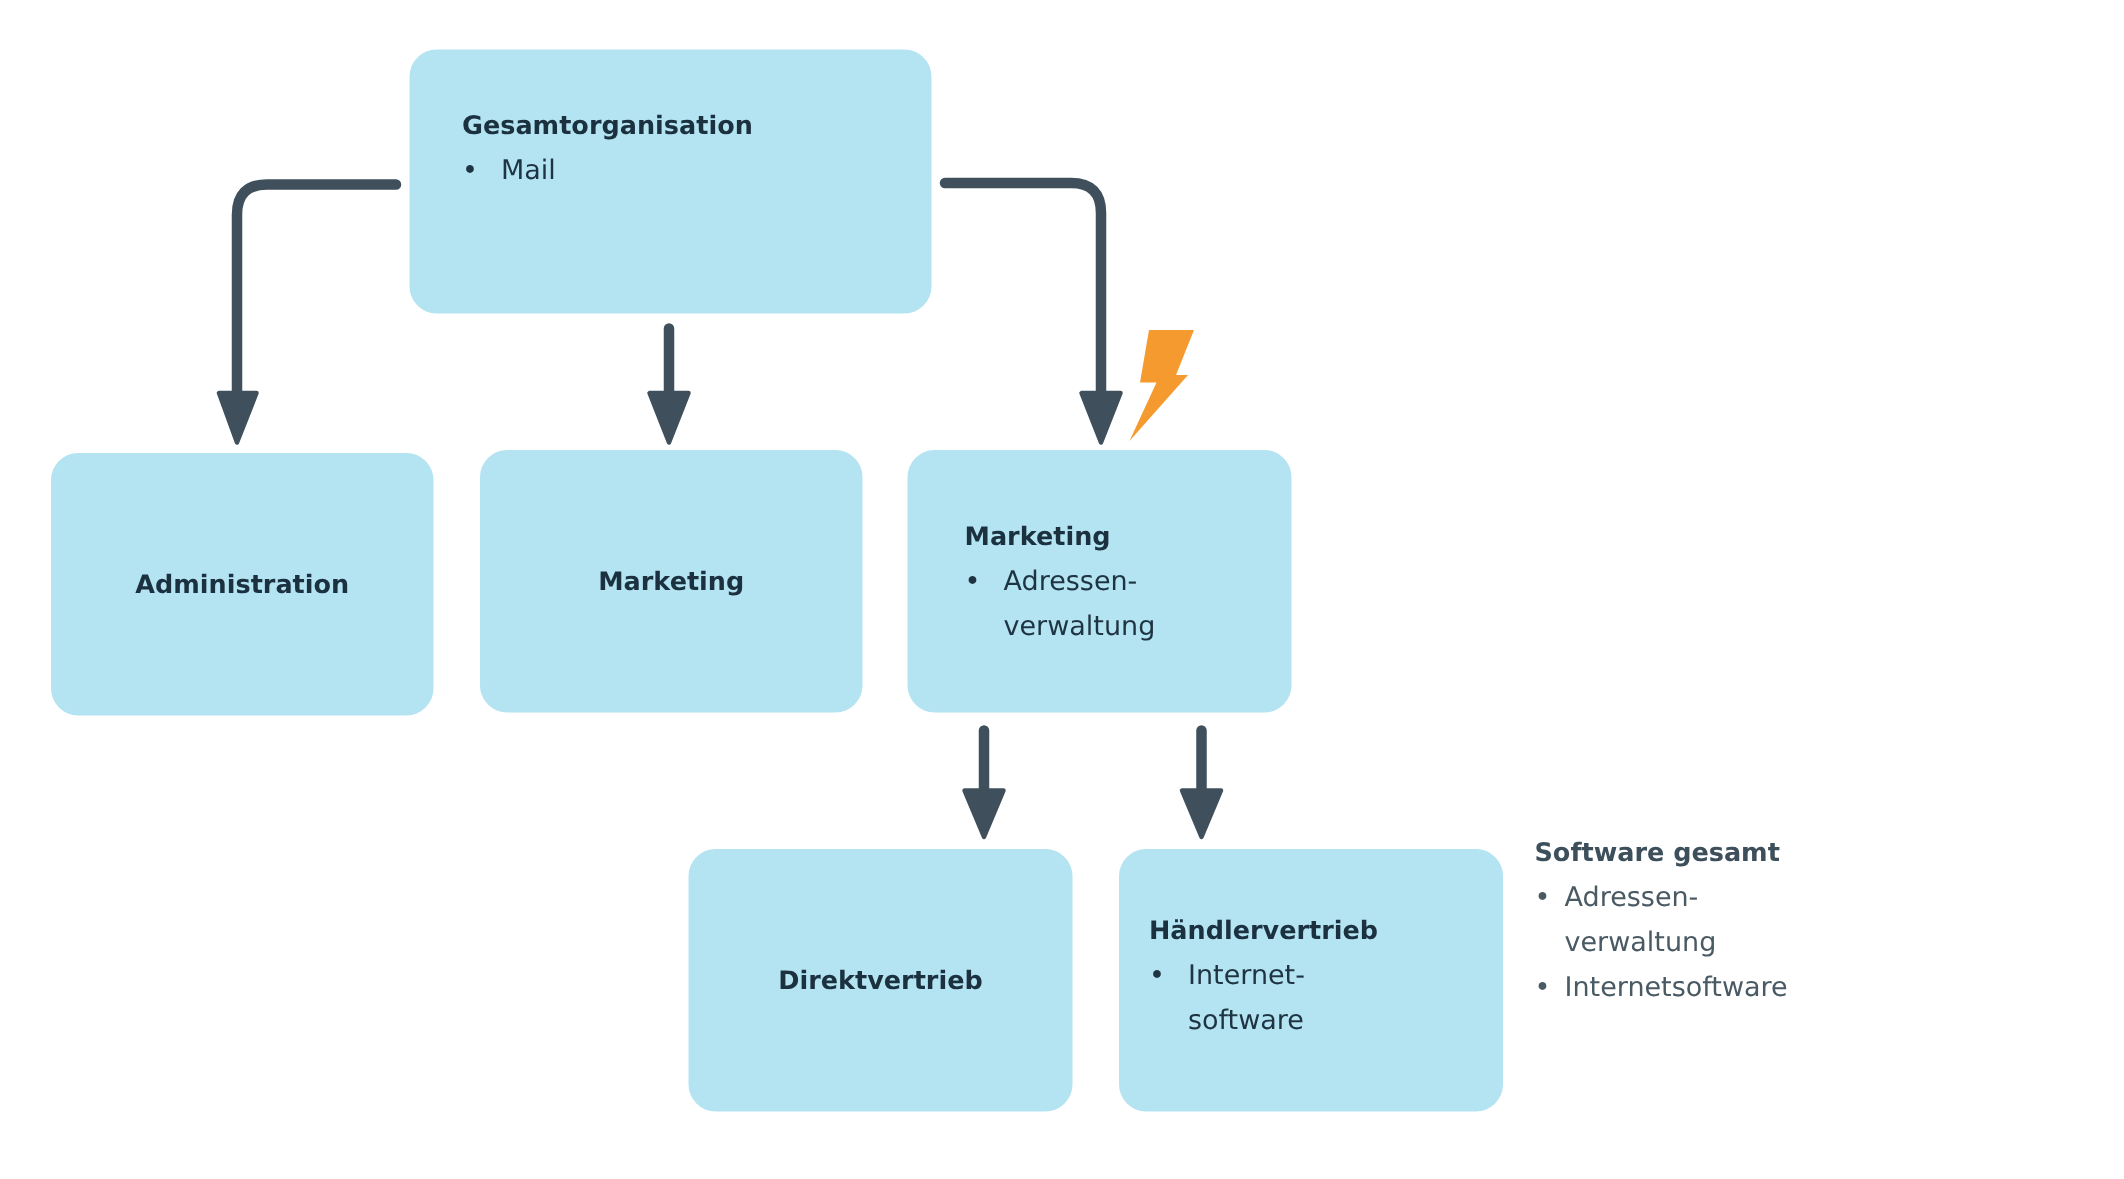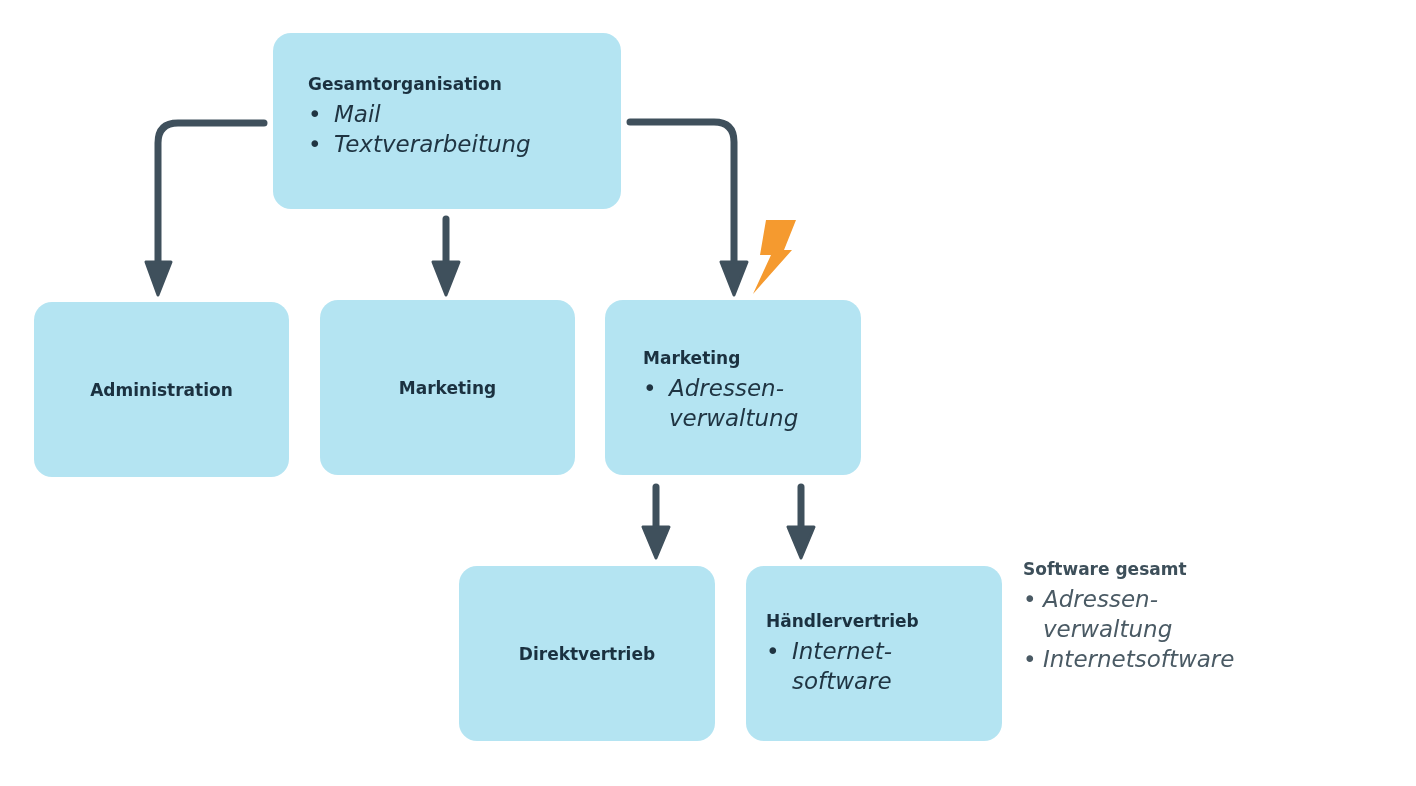--- a/index.html
+++ b/index.html
@@ -1,21 +1,21 @@
 <!DOCTYPE html>
 <html><head>
 <meta charset="utf-8">
 <style>
   html, body { margin:0; padding:0; background:#ffffff; }
   body { width:1416px; height:786px; position:relative; overflow:hidden;
          font-family:"DejaVu Sans", sans-serif; color:#1a2f3d; }
   .box { position:absolute; background:#b4e4f2; border-radius:18px; box-sizing:border-box; }
   .box.center { display:flex; align-items:center; justify-content:center; }
   .title { font-weight:bold; font-size:17px; color:#1b3140; line-height:30px; white-space:nowrap; }
-  .item { font-size:23px; line-height:30px; color:#1f3442; white-space:nowrap;font-style:italic; }
+  .item { font-size:18px; line-height:30px; color:#1f3442; white-space:nowrap; }
   .bullet { display:inline-block; width:26px; }
   .cont { padding-left:26px; }
   #connectors { position:absolute; left:0; top:0; }
   .legend .title { color:#3d4f5a; }
   .legend .item { color:#4a5a64; }
 </style>
 </head>
 <body>
 
 <svg id="connectors" width="1416" height="786">
@@ -32,21 +32,20 @@
     <path d="M721 262 H747 L734 295 Z"></path>
     <path d="M643 527 H669 L656 558 Z"></path>
     <path d="M788 527 H814 L801 558 Z"></path>
   </g>
   <path fill="#f59a2f" d="M766 220 H796 L784 250 H792 L753 294 L771 255 H760 Z"></path>
 </svg>
 
 <div class="box" style="left:273px; top:33px; width:348px; height:176px; padding:36px 0 0 35px;">
   <div class="title">Gesamtorganisation</div>
   <div class="item"><span class="bullet">•</span><span>Mail</span></div>
-  <div class="item"><span class="bullet">•</span><span>Textverarbeitung</span></div>
 </div>
 
 <div class="box center" style="left:34px; top:302px; width:255px; height:175px;">
   <div class="title">Administration</div>
 </div>
 
 <div class="box center" style="left:320px; top:300px; width:255px; height:175px;align-items:center;">
   <div class="title">Marketing</div>
 </div>
 

